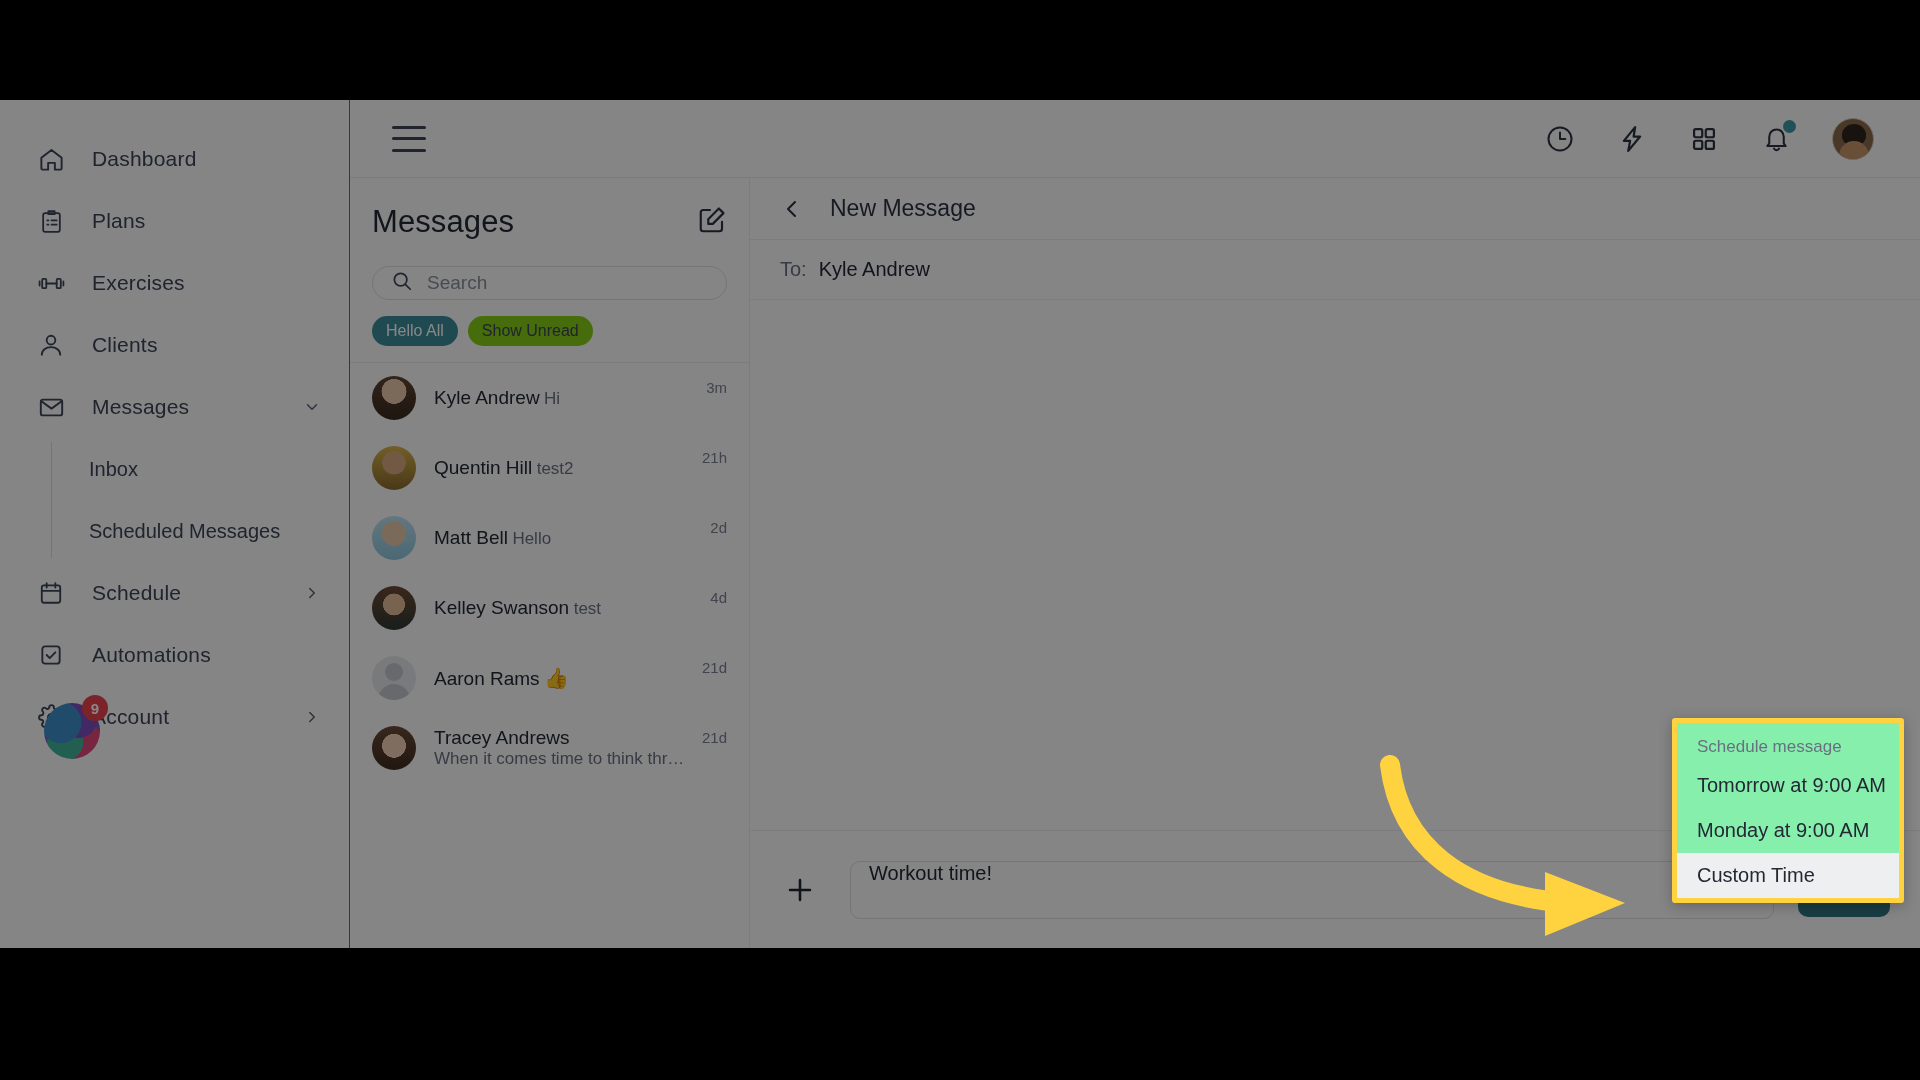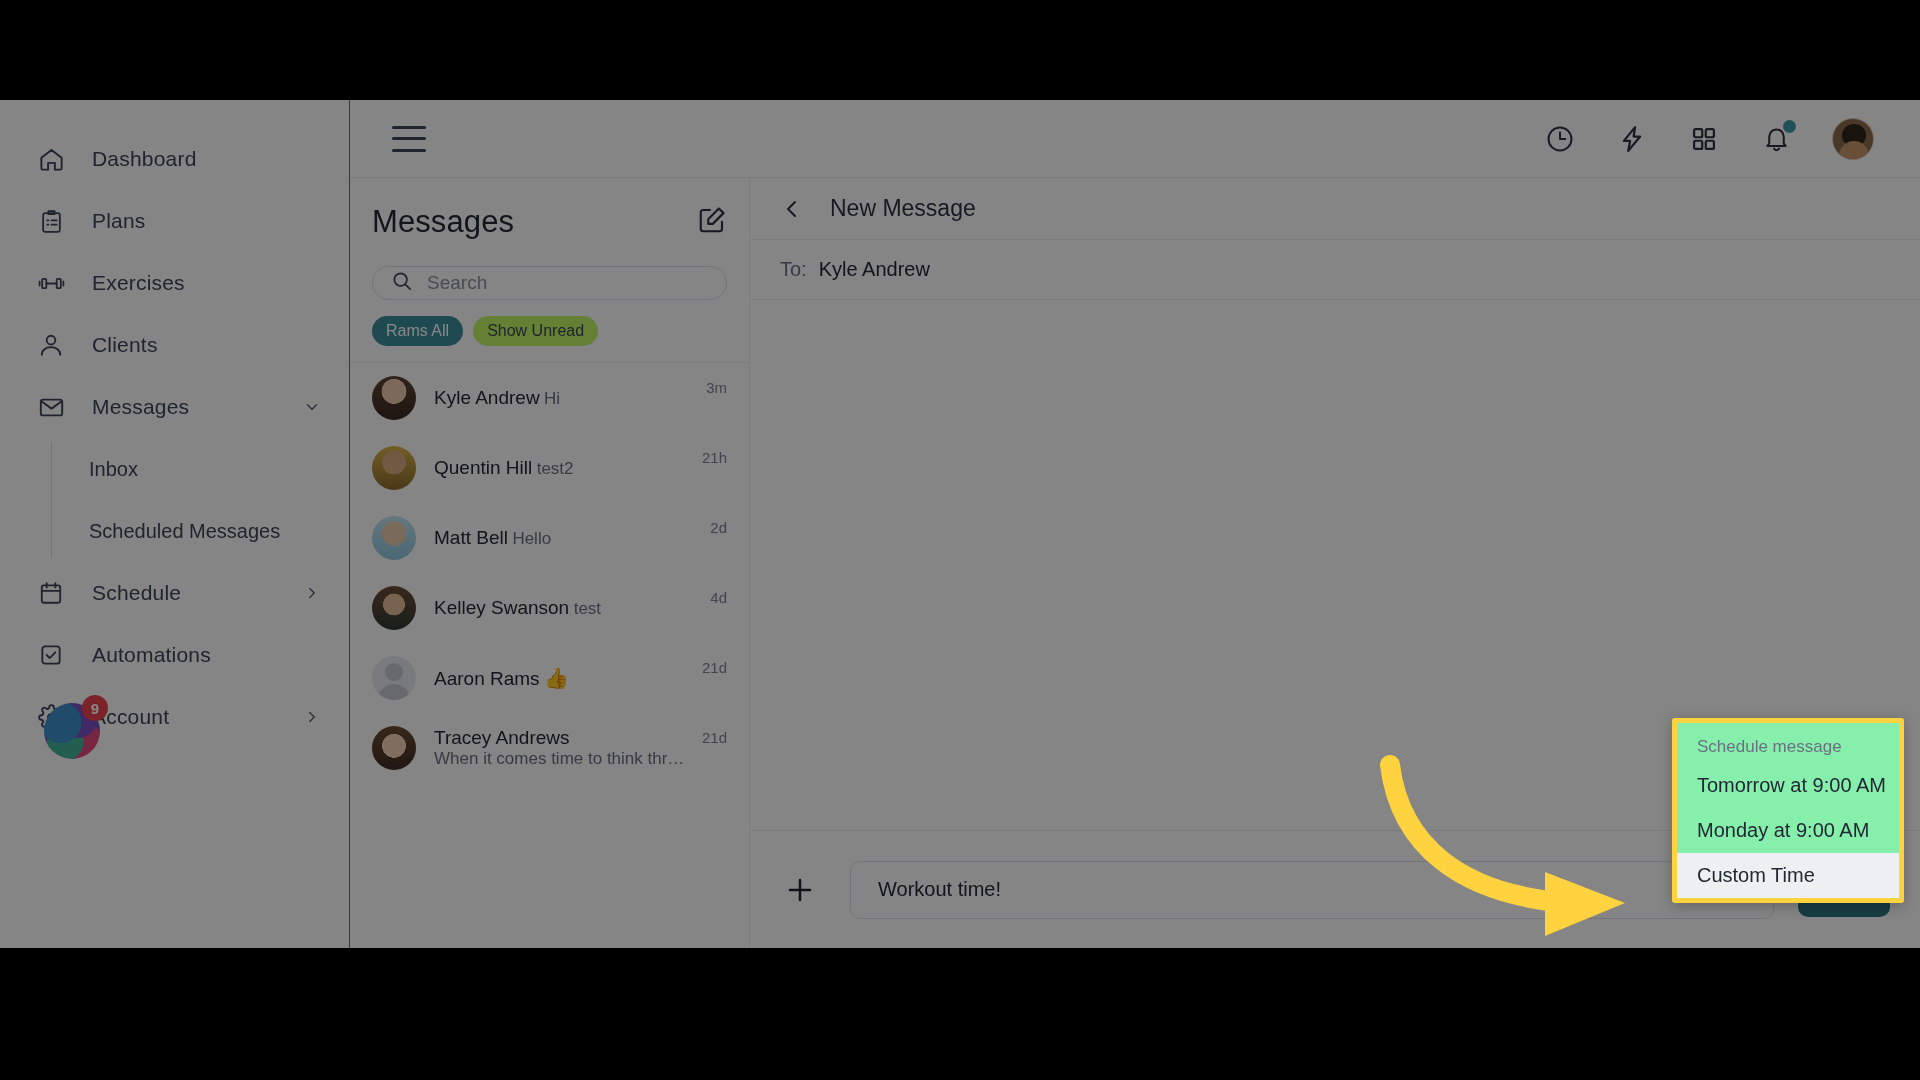--- a/index.html
+++ b/index.html
@@ -210,21 +210,21 @@
   .pill {
     height: 30px;
     border-radius: 15px;
     display: flex; align-items: center;
     padding: 0 14px;
     font-size: 16px;
     cursor: pointer;
     white-space: nowrap;
   }
   .pill.active { background: #3e8d99; color: #ffffff; }
-  .pill.idle { background: #bef264; color: #3d4457; }
+  .pill.idle { background: #84cc16; color: #3d4457; }
   #conv-list { border-top: 1px solid #e9eaee; }
   .conv {
     display: flex;
     align-items: center;
     padding: 13px 22px;
     cursor: pointer;
   }
   .avatar {
     width: 44px; height: 44px;
     border-radius: 50%;
@@ -280,22 +280,22 @@
     width: 40px; height: 40px;
     display:flex; align-items:center; justify-content:center;
     cursor: pointer; flex: 0 0 40px;
   }
   #msg-field {
     margin-left: 30px;
     flex: 1;
     height: 58px;
     border: 1px solid #dcdee4;
     border-radius: 10px;
-    display: flex; align-items: center;
-    padding: 0 27px;
+    display: flex; align-items: flex-start;
+    padding: 0 18px;
   }
   #msg-input {
     border:none; outline:none; background:transparent;
     font-family: "Liberation Sans", sans-serif;
     font-size: 20px; color: #222834; width: 100%;
   }
   #send-btn {
     margin-left: 24px;
     width: 92px; height: 54px;
     border-radius: 10px;
@@ -511,21 +511,21 @@
         <div id="search-box">
           <span>
             <svg width="22" height="22" viewBox="0 0 24 24" fill="none" stroke="#3d4457" stroke-width="1.9" stroke-linecap="round">
                 <circle cx="10.5" cy="10.5" r="6.8"></circle>
                 <path d="M15.6 15.6L21 21"></path>
               </svg>
           </span>
           <input id="search-input" value="" placeholder="Search" style="">
         </div>
         <div id="filters">
-          <div class="pill active">Rams All</div>
+          <div class="pill active">Hello All</div>
           <div class="pill idle">Show Unread</div>
         </div>
       </div>
 
       <div id="conv-list">
 
         <div class="conv">
           <span class="avatar" style="background:radial-gradient(circle at 50% 35%,#e8c9ab 0 34%,transparent 35%),linear-gradient(#5d4433,#3a2a1f)"></span>
           <span class="conv-mid">
             <span class="conv-name">Kyle Andrew</span>

